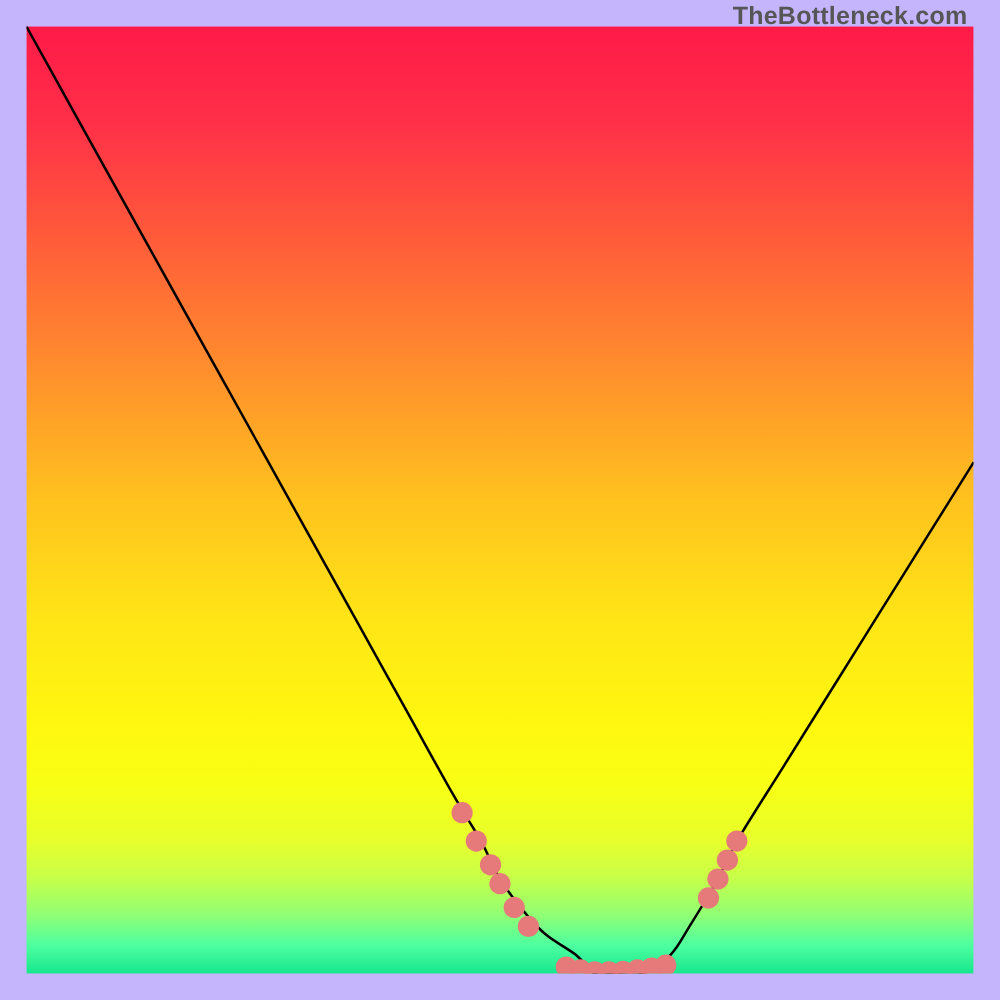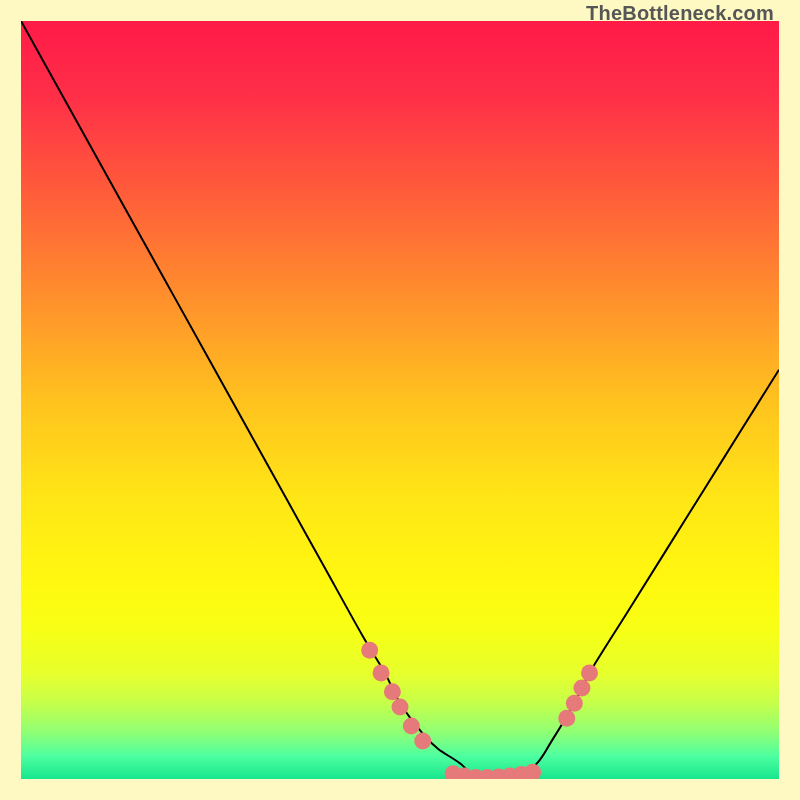--- a/index.html
+++ b/index.html
@@ -7,21 +7,21 @@
     padding: 0;
     width: 800px;
     height: 800px;
     background: #000;
     overflow: hidden;
   }
   .frame {
     position: absolute;
     width: 800px;
     height: 800px;
-    background: #fef9c3;
+    background: #c4b5fd;
   }
   .plot-area {
     position: absolute;
     left: 21px;
     top: 21px;
     width: 758px;
     height: 758px;
     overflow: hidden;
   }
   .watermark {

